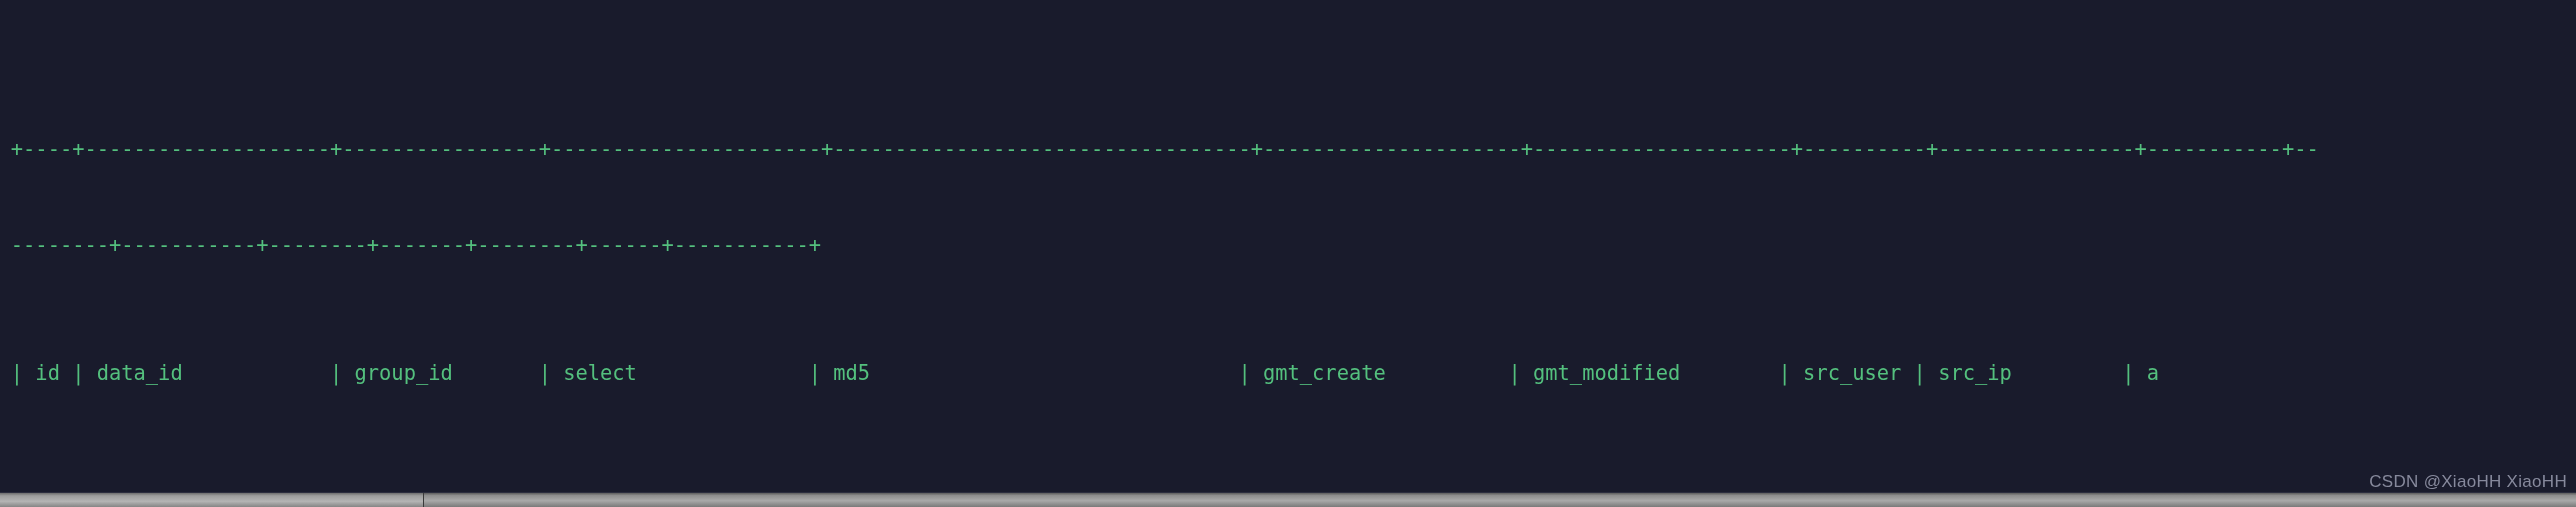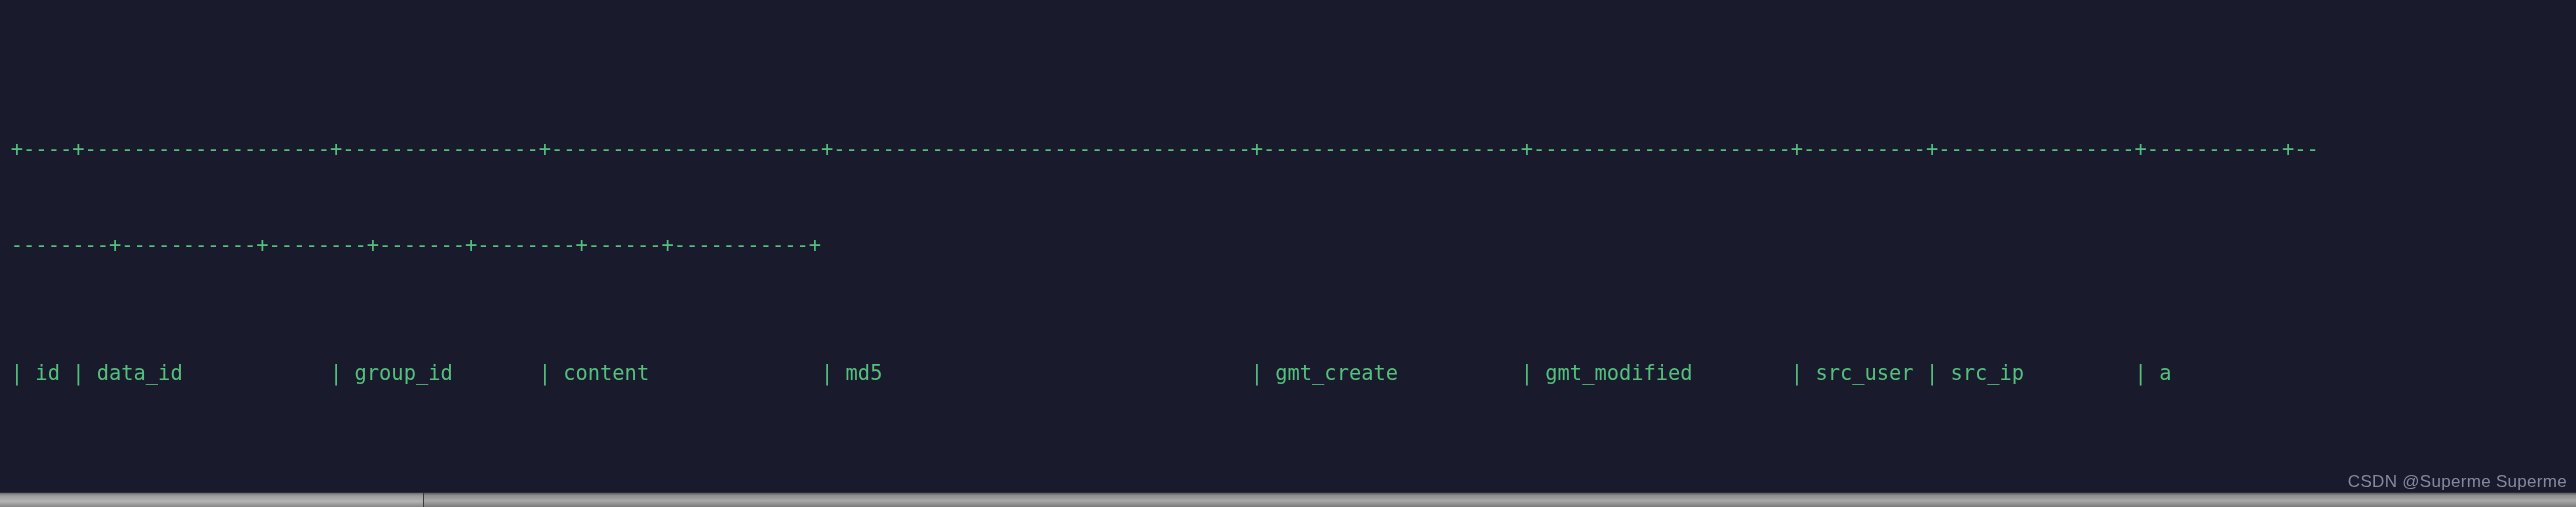--- a/index.html
+++ b/index.html
@@ -87,21 +87,21 @@
 <body>
 
 <div id="terminal">
 
   <div id="screen">
 
 
     <div class="line">+----+--------------------+----------------+----------------------+----------------------------------+---------------------+---------------------+----------+----------------+-----------+--</div>
     <div class="line">--------+-----------+--------+-------+--------+------+-----------+</div>
 
-    <div class="line">| id | data_id            | group_id       | content              | md5                              | gmt_create          | gmt_modified        | src_user | src_ip         | a</div>
+    <div class="line">| id | data_id            | group_id       | select              | md5                              | gmt_create          | gmt_modified        | src_user | src_ip         | a</div>
     
 
     
     
 
     
 
     
 
     
@@ -110,20 +110,20 @@
     
 
     
 
     
 
     
 
   </div>
 
-  <div id="watermark">CSDN @Superme Superme</div>
+  <div id="watermark">CSDN @XiaoHH XiaoHH</div>
 
   <div id="scrollbar-track">
     <div id="scrollbar-thumb"></div>
   </div>
 
 </div>
 
 
 </body></html>

